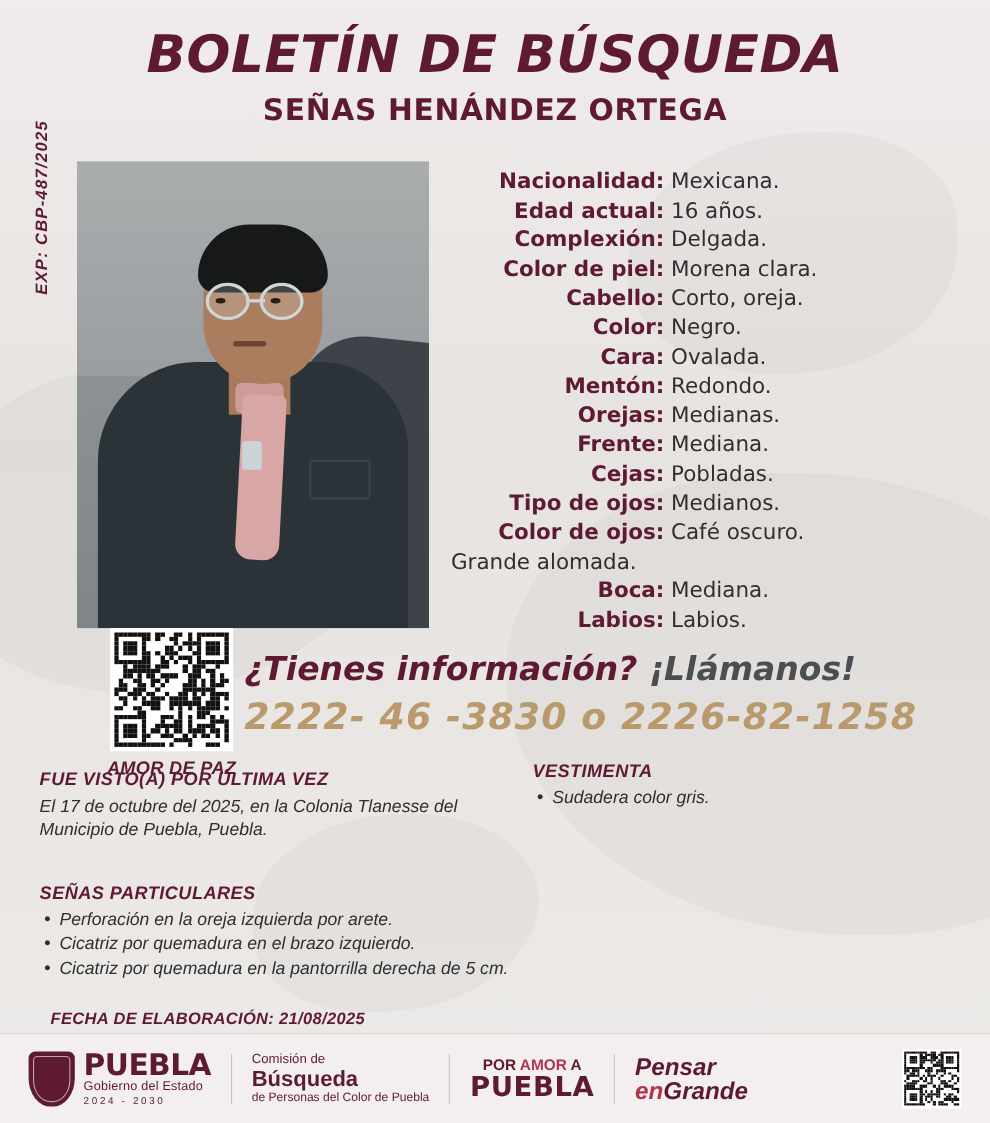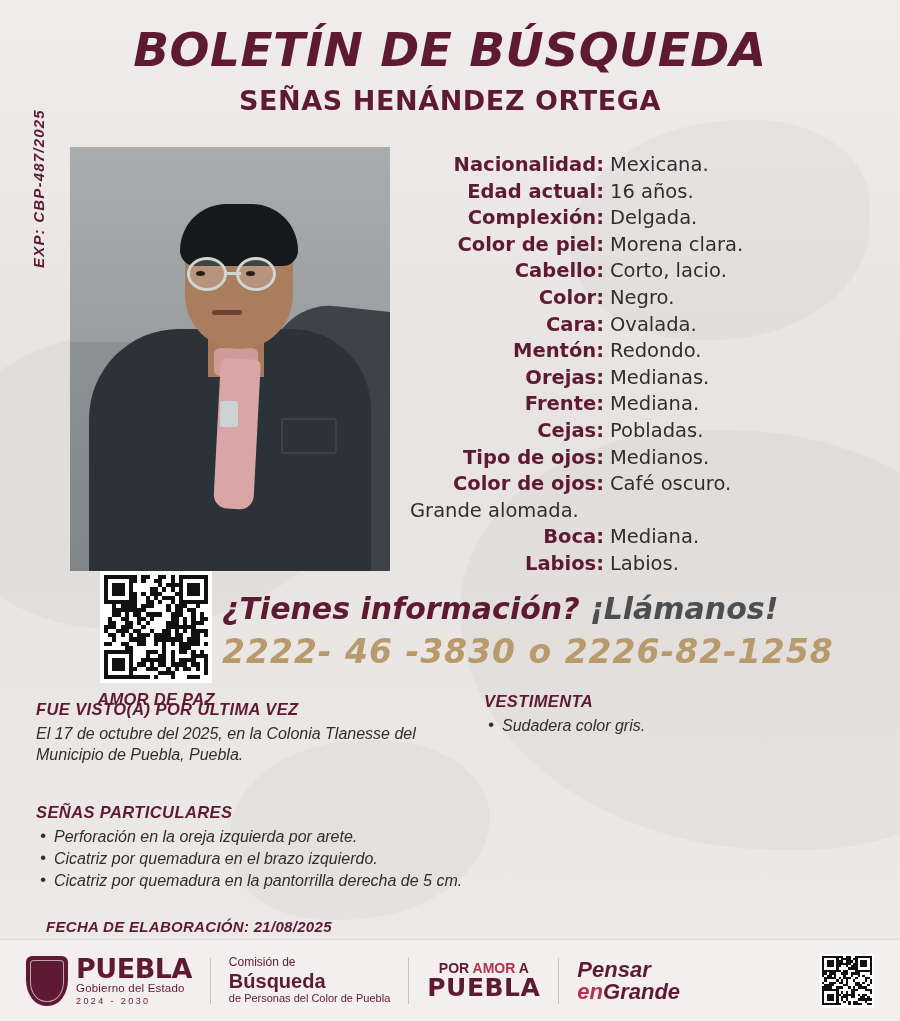--- a/index.html
+++ b/index.html
@@ -251,21 +251,21 @@
     <div class="drow">
       <span class="dlabel">Complexión:</span>
       <span class="dvalue">Delgada.</span>
     </div>
     <div class="drow">
       <span class="dlabel">Color de piel:</span>
       <span class="dvalue">Morena clara.</span>
     </div>
     <div class="drow">
       <span class="dlabel">Cabello:</span>
-      <span class="dvalue">Corto, lacio.</span>
+      <span class="dvalue">Corto, oreja.</span>
     </div>
     <div class="drow">
       <span class="dlabel">Color:</span>
       <span class="dvalue">Negro.</span>
     </div>
     <div class="drow">
       <span class="dlabel">Cara:</span>
       <span class="dvalue">Ovalada.</span>
     </div>
     <div class="drow">

